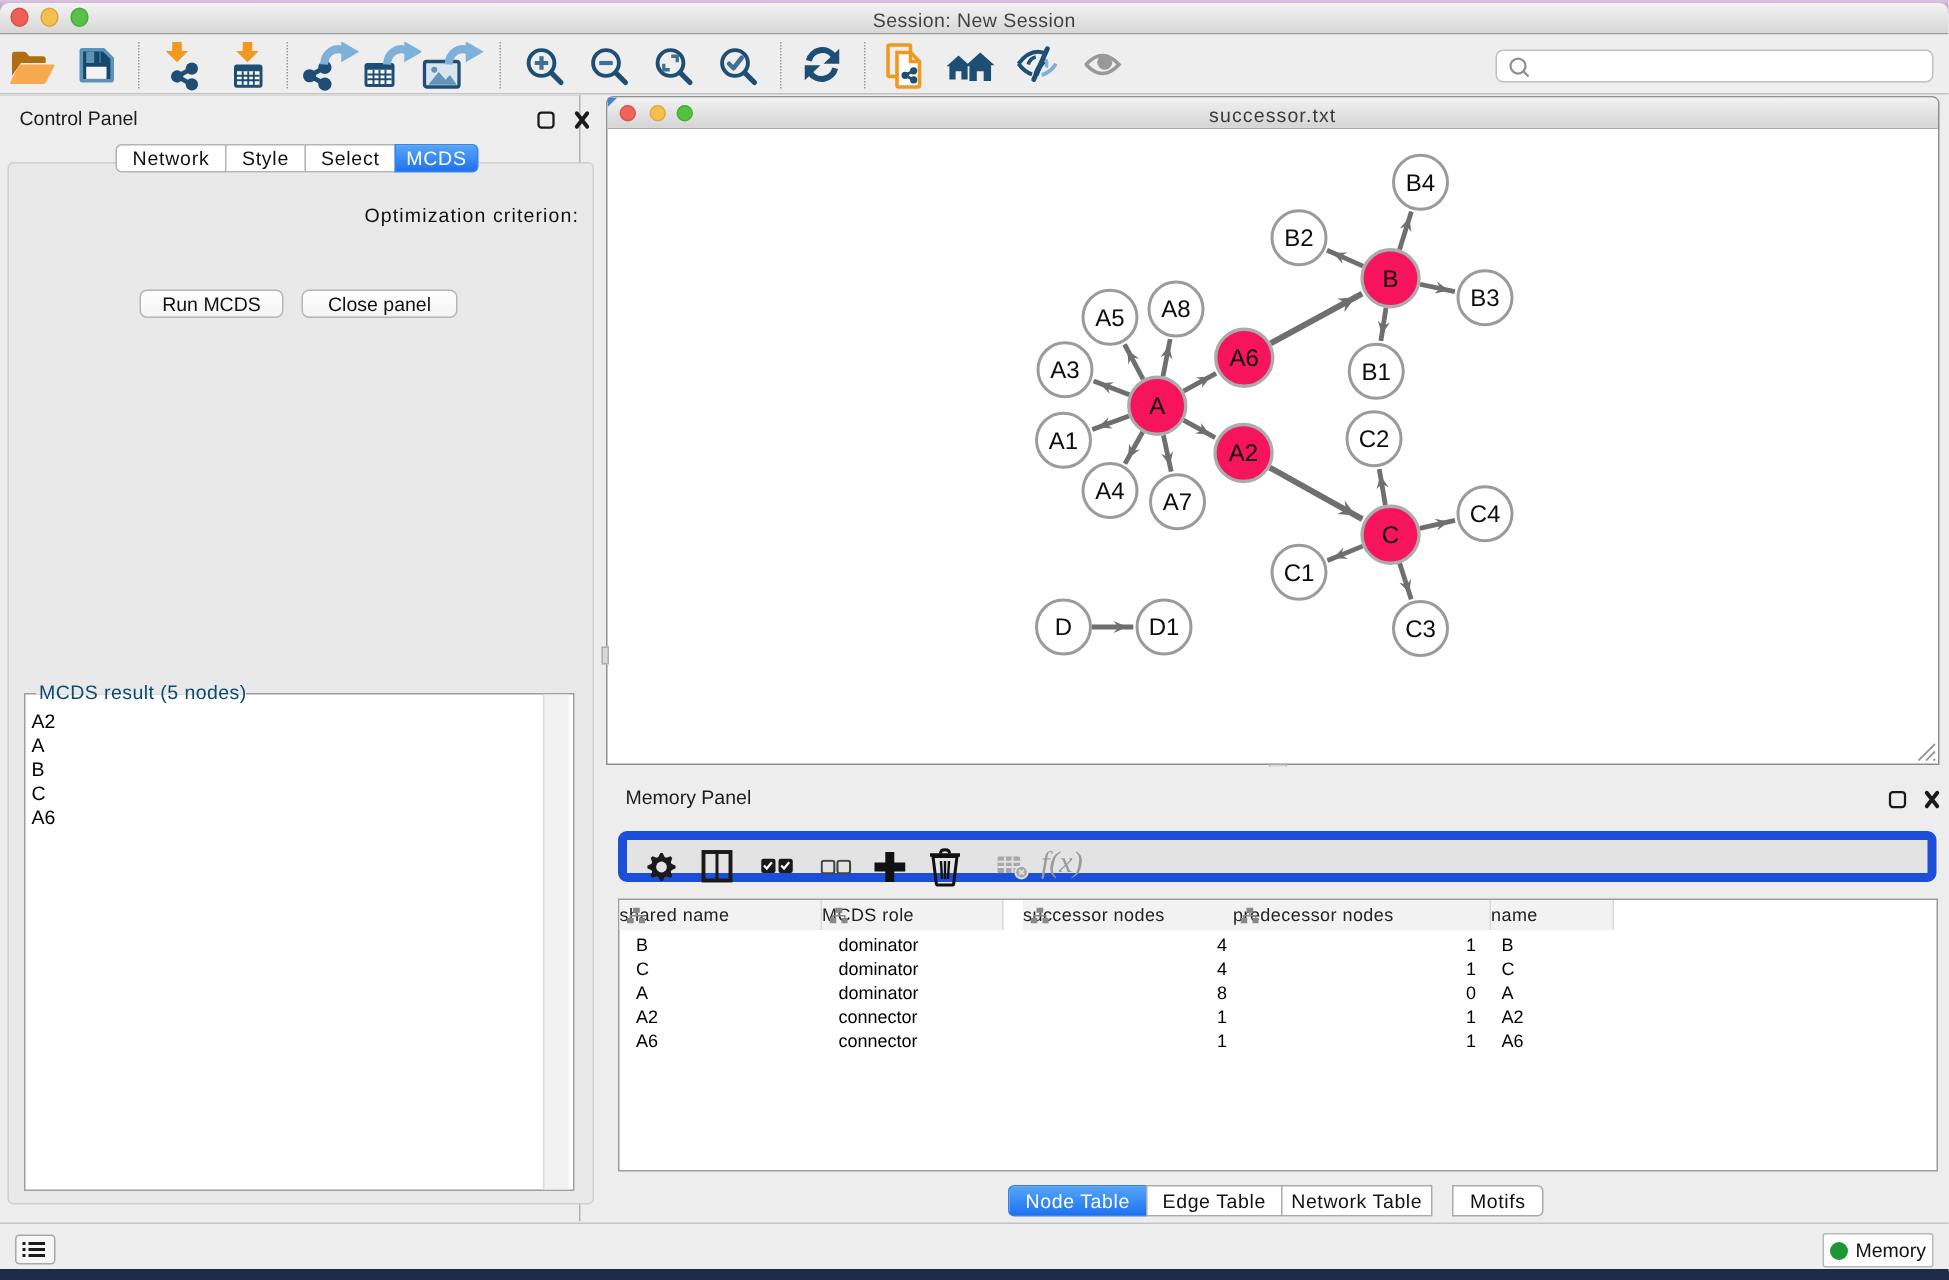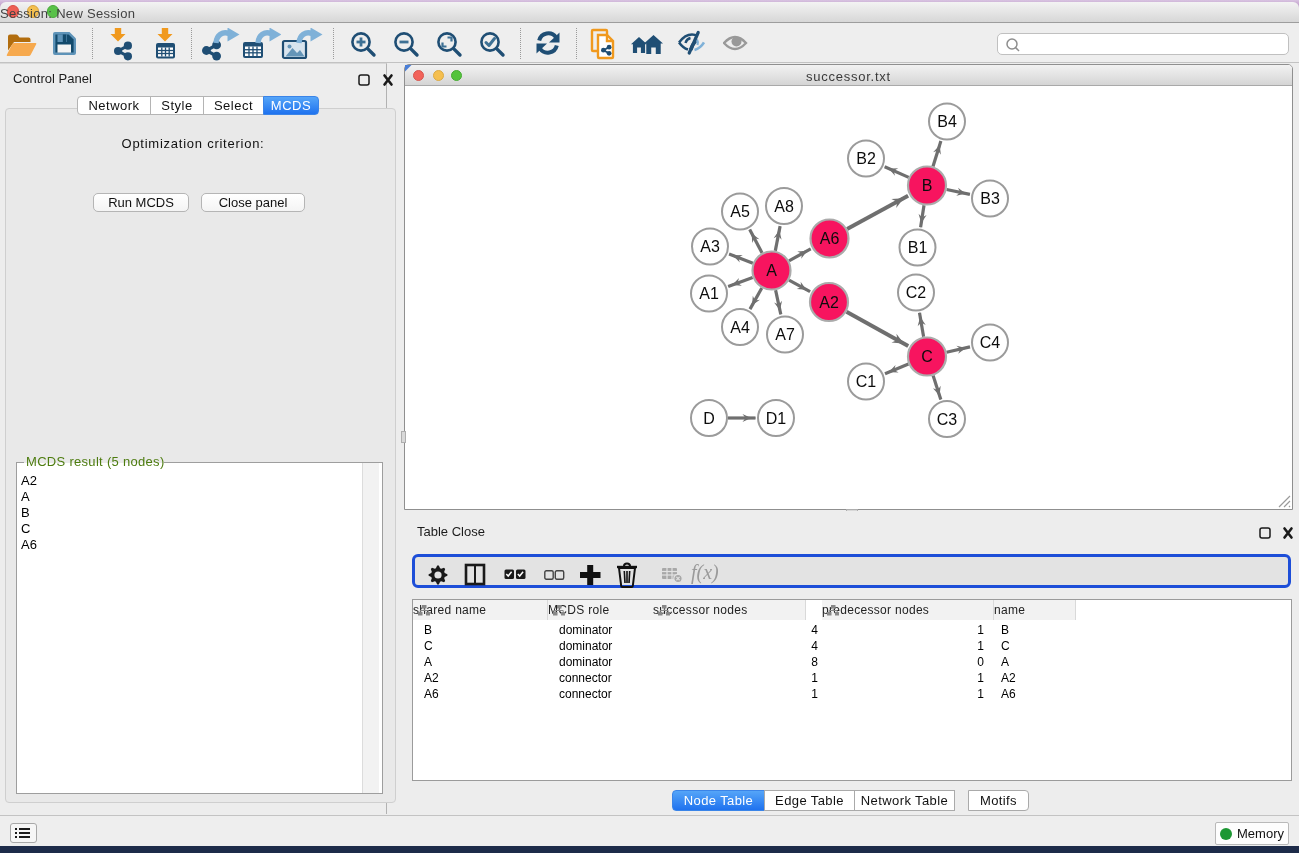--- a/index.html
+++ b/index.html
@@ -1,46 +1,46 @@
 <!DOCTYPE html>
 <html><head><meta charset="utf-8">
 <style>
 *{margin:0;padding:0;box-sizing:border-box}
 body{width:1299px;height:853px;overflow:hidden;font-family:"Liberation Sans",sans-serif;background:#ededed;position:relative}
 .abs{position:absolute}
 #purple{left:0;top:0;width:1299px;height:9px;background:linear-gradient(#d9c4e2,#c3a3cc 55%,#b391bf)}
 #titlebar{left:0;top:2px;width:1299px;height:21px;background:linear-gradient(#f3f3f3,#d7d7d7);border-bottom:1px solid #9d9d9d;border-radius:6px 6px 0 0}
 .light{position:absolute;top:3px;width:12.5px;height:12.5px;border-radius:50%}
-#titlebar .t{position:absolute;width:100%;top:3.5px;font-size:13px;letter-spacing:0.3px;color:#434343}
+#titlebar .t{position:absolute;width:100%;text-align:center;top:3.5px;font-size:13px;letter-spacing:0.3px;color:#434343}
 #toolbar{left:0;top:24px;width:1299px;height:39px;background:#eeeeee;border-bottom:1px solid #c2c2c2}
 .tsep{position:absolute;top:4px;height:31px;width:0;border-left:1px dotted #9a9a9a}
 .ticon{position:absolute;top:0}
 #search{position:absolute;left:997px;top:9px;width:292px;height:22px;background:#fff;border:1px solid #c0c0c0;border-radius:5px}
 #cpanel{left:0;top:63px;width:387px;height:751px;background:#ededed;border-right:1px solid #b2b2b2;border-top:1px solid #d9d9d9}
 #cpanel .hdr{position:absolute;left:13px;top:6.5px;font-size:13px;color:#1c1c1c}
 .tab{position:absolute;top:0;height:19px;background:#fff;border:1px solid #b4b4b4;color:#111;text-align:center;line-height:18px;letter-spacing:0.5px}
 .tab.sel{background:linear-gradient(#55a5f8,#1f72ef);color:#fff;border-color:#3a84e8}
 .tabs{position:absolute;font-size:13px}
 #cpane{position:absolute;left:5px;top:44px;width:391px;height:695px;background:#e9e9e9;border:1px solid #cfcfcf;border-radius:4px}
-#optlbl{position:absolute;left:0;top:72px;width:100%;text-align:center;font-size:13px;letter-spacing:0.75px;color:#111}
+#optlbl{position:absolute;left:0;top:72px;width:100%;text-align:right;font-size:13px;letter-spacing:0.75px;color:#111}
 #combo{position:absolute;left:43px;top:95px;width:311px;height:20px;background:#fff;border:1px solid #ababab;border-radius:4px;font-size:13px;letter-spacing:0.55px;color:#111;line-height:18px;padding-left:12px}
 #combo .step{position:absolute;right:1px;top:0px;width:15px;height:18px;border-radius:3px;background:linear-gradient(#6cb0f9,#2e7cf0)}
 .btn{position:absolute;height:19px;background:linear-gradient(#ffffff,#f4f4f4);border:1px solid #b5b5b5;border-radius:5px;font-size:13px;color:#111;text-align:center;line-height:17px}
 #gbox{position:absolute;left:16px;top:398px;width:367px;height:332px;background:#fff;border:1px solid #9e9e9e}
-#gbox-label{position:absolute;left:23px;top:390px;font-size:13px;letter-spacing:0.3px;color:#4d7c0f;padding:0 3px}
+#gbox-label{position:absolute;left:23px;top:390px;font-size:13px;letter-spacing:0.3px;color:#0c4a6e;padding:0 3px}
 #gbox-cover{position:absolute;left:24px;top:398px;width:140px;height:1px;background:#e9e9e9}
 #glist{position:absolute;left:21px;top:409px;font-size:13px;color:#000;line-height:16px}
 #gscroll{position:absolute;left:362px;top:399px;width:17px;height:330px;background:#f2f2f2;border-left:1px solid #dcdcdc}
 #netwin{left:404px;top:64px;width:889px;height:446px;border:1px solid #8f8f8f;border-radius:5px 5px 0 0;background:#fff}
 #nettitle{position:absolute;left:0;top:0;width:100%;height:21px;background:linear-gradient(#f2f2f2,#d5d5d5);border-bottom:1px solid #a9a9a9;border-radius:4px 4px 0 0}
 #nettitle .t{position:absolute;width:100%;text-align:center;top:4px;font-size:13px;letter-spacing:0.75px;color:#3a3a3a}
 #graph{position:absolute;left:0;top:22px}
 #tpanel{left:403px;top:511px;width:896px;height:303px;background:#ededed}
 #tpanel .hdr{position:absolute;left:14px;top:13px;font-size:13px;color:#1c1c1c}
-#ttool{position:absolute;left:9px;top:43px;width:879px;height:34px;background:#e3e3e3;border:3px solid #1d4ed8;border-radius:6px}
+#ttool{position:absolute;left:9px;top:43px;width:879px;height:34px;background:#e3e3e3;border:6px solid #1d4ed8;border-radius:6px}
 #ttable{position:absolute;left:9px;top:88px;width:880px;height:182px;background:#fff;border:1px solid #9b9b9b}
 .th{position:absolute;top:0;height:20px;background:#f2f2f2;border-right:1px solid #d9d9d9;font-size:12px;letter-spacing:0.3px;color:#222;text-align:left;line-height:20px}
 .td{position:absolute;font-size:12px;color:#000;height:16px;line-height:16px}
 #btabs{position:absolute;font-size:13px}
 .btab{position:absolute;top:0;height:21px;background:#fff;border:1px solid #aaa;color:#111;text-align:center;line-height:20px;letter-spacing:0.4px}
 .btab.sel{background:linear-gradient(#55a5f8,#1f72ef);color:#fff;border-color:#3a84e8}
 #statusbar{left:0;top:815px;width:1299px;height:31px;background:#eeeeee;border-top:1px solid #c3c3c3}
 #navy{left:0;top:846px;width:1299px;height:7px;background:#1d2b49}
 #memband{position:absolute;left:1215px;top:6px;width:74px;height:23px;background:#fdfdfd;border:1px solid #b9b9b9;border-radius:2px;font-size:13px;color:#111;text-align:center;line-height:21px}
 #listbtn{position:absolute;left:10px;top:7px;width:27px;height:20px;background:#f6f6f6;border:1px solid #a8a8a8;border-radius:3px}
@@ -293,21 +293,21 @@
 <text x="371.0" y="336.5">D1</text>
 </g>
   </svg>
   <svg width="16" height="16" style="position:absolute;right:1px;bottom:1px">
       <path d="M15 4 L4 15 M15 9 L9 15 M15 14 L14 15" stroke="#9a9a9a" stroke-width="1.2"></path>
     </svg>
 </div>
 <div class="abs" style="left:401px;top:431px;width:5px;height:12px;background:#d8d8d8;border:1px solid #aeaeae"></div>
 <div class="abs" style="left:846px;top:509px;width:12px;height:5px;background:#d8d8d8;border:1px solid #aeaeae"></div>
 <div class="abs" id="tpanel">
-  <div class="hdr">Table Close</div>
+  <div class="hdr">Memory Panel</div>
   <svg width="40" height="14" style="position:absolute;left:855px;top:15px">
       <rect x="2" y="2" width="10" height="10" rx="2" fill="none" stroke="#1a1a1a" stroke-width="1.5"></rect>
       <path d="M26.5 2.5 L33.5 11.5 M33.5 2.5 L26.5 11.5" stroke="#1a1a1a" stroke-width="2.6" stroke-linecap="round"></path>
     </svg>
   <div id="ttool">
     <svg style="position:absolute;left:12px;top:7px" width="22" height="22">
         <path d="M10.2 1.6 L11.8 1.6 L13.1 4.3 L14.2 4.8 L17.0 3.8 L18.2 5.0 L17.2 7.8 L17.7 8.9 L20.4 10.2 L20.4 11.8 L17.7 13.1 L17.2 14.2 L18.2 17.0 L17.0 18.2 L14.2 17.2 L13.1 17.7 L11.8 20.4 L10.2 20.4 L8.9 17.7 L7.8 17.2 L5.0 18.2 L3.8 17.0 L4.8 14.2 L4.3 13.1 L1.6 11.8 L1.6 10.2 L4.3 8.9 L4.8 7.8 L3.8 5.0 L5.0 3.8 L7.8 4.8 L8.9 4.3 Z" fill="#1a1a1a"></path>
         <circle cx="11" cy="11" r="3.6" fill="#e3e3e3"></circle>
       </svg>
     <svg style="position:absolute;left:49px;top:6px" width="22" height="23">
@@ -362,21 +362,21 @@
           <rect x="0" y="7" width="4.5" height="3.5" fill="#888"></rect>
           <rect x="8" y="7" width="4.5" height="3.5" fill="#888"></rect>
           <path d="M6.2 3.5 V5.5 M2.2 7 V5.5 H10.2 V7" stroke="#888" stroke-width="1" fill="none"></path>
         </svg>shared name</div>
     <div class="th" style="left:135px;width:121px"><svg width="12" height="11" style="position:absolute;left:5px;top:5px">
           <rect x="4" y="0" width="4.5" height="3.5" fill="#888"></rect>
           <rect x="0" y="7" width="4.5" height="3.5" fill="#888"></rect>
           <rect x="8" y="7" width="4.5" height="3.5" fill="#888"></rect>
           <path d="M6.2 3.5 V5.5 M2.2 7 V5.5 H10.2 V7" stroke="#888" stroke-width="1" fill="none"></path>
         </svg>MCDS role</div>
-    <div class="th" style="left:240px;width:153px"><svg width="12" height="11" style="position:absolute;left:5px;top:5px">
+    <div class="th" style="left:269px;width:153px"><svg width="12" height="11" style="position:absolute;left:5px;top:5px">
           <rect x="4" y="0" width="4.5" height="3.5" fill="#888"></rect>
           <rect x="0" y="7" width="4.5" height="3.5" fill="#888"></rect>
           <rect x="8" y="7" width="4.5" height="3.5" fill="#888"></rect>
           <path d="M6.2 3.5 V5.5 M2.2 7 V5.5 H10.2 V7" stroke="#888" stroke-width="1" fill="none"></path>
         </svg>successor nodes</div>
     <div class="th" style="left:409px;width:172px"><svg width="12" height="11" style="position:absolute;left:5px;top:5px">
           <rect x="4" y="0" width="4.5" height="3.5" fill="#888"></rect>
           <rect x="0" y="7" width="4.5" height="3.5" fill="#888"></rect>
           <rect x="8" y="7" width="4.5" height="3.5" fill="#888"></rect>
           <path d="M6.2 3.5 V5.5 M2.2 7 V5.5 H10.2 V7" stroke="#888" stroke-width="1" fill="none"></path>

